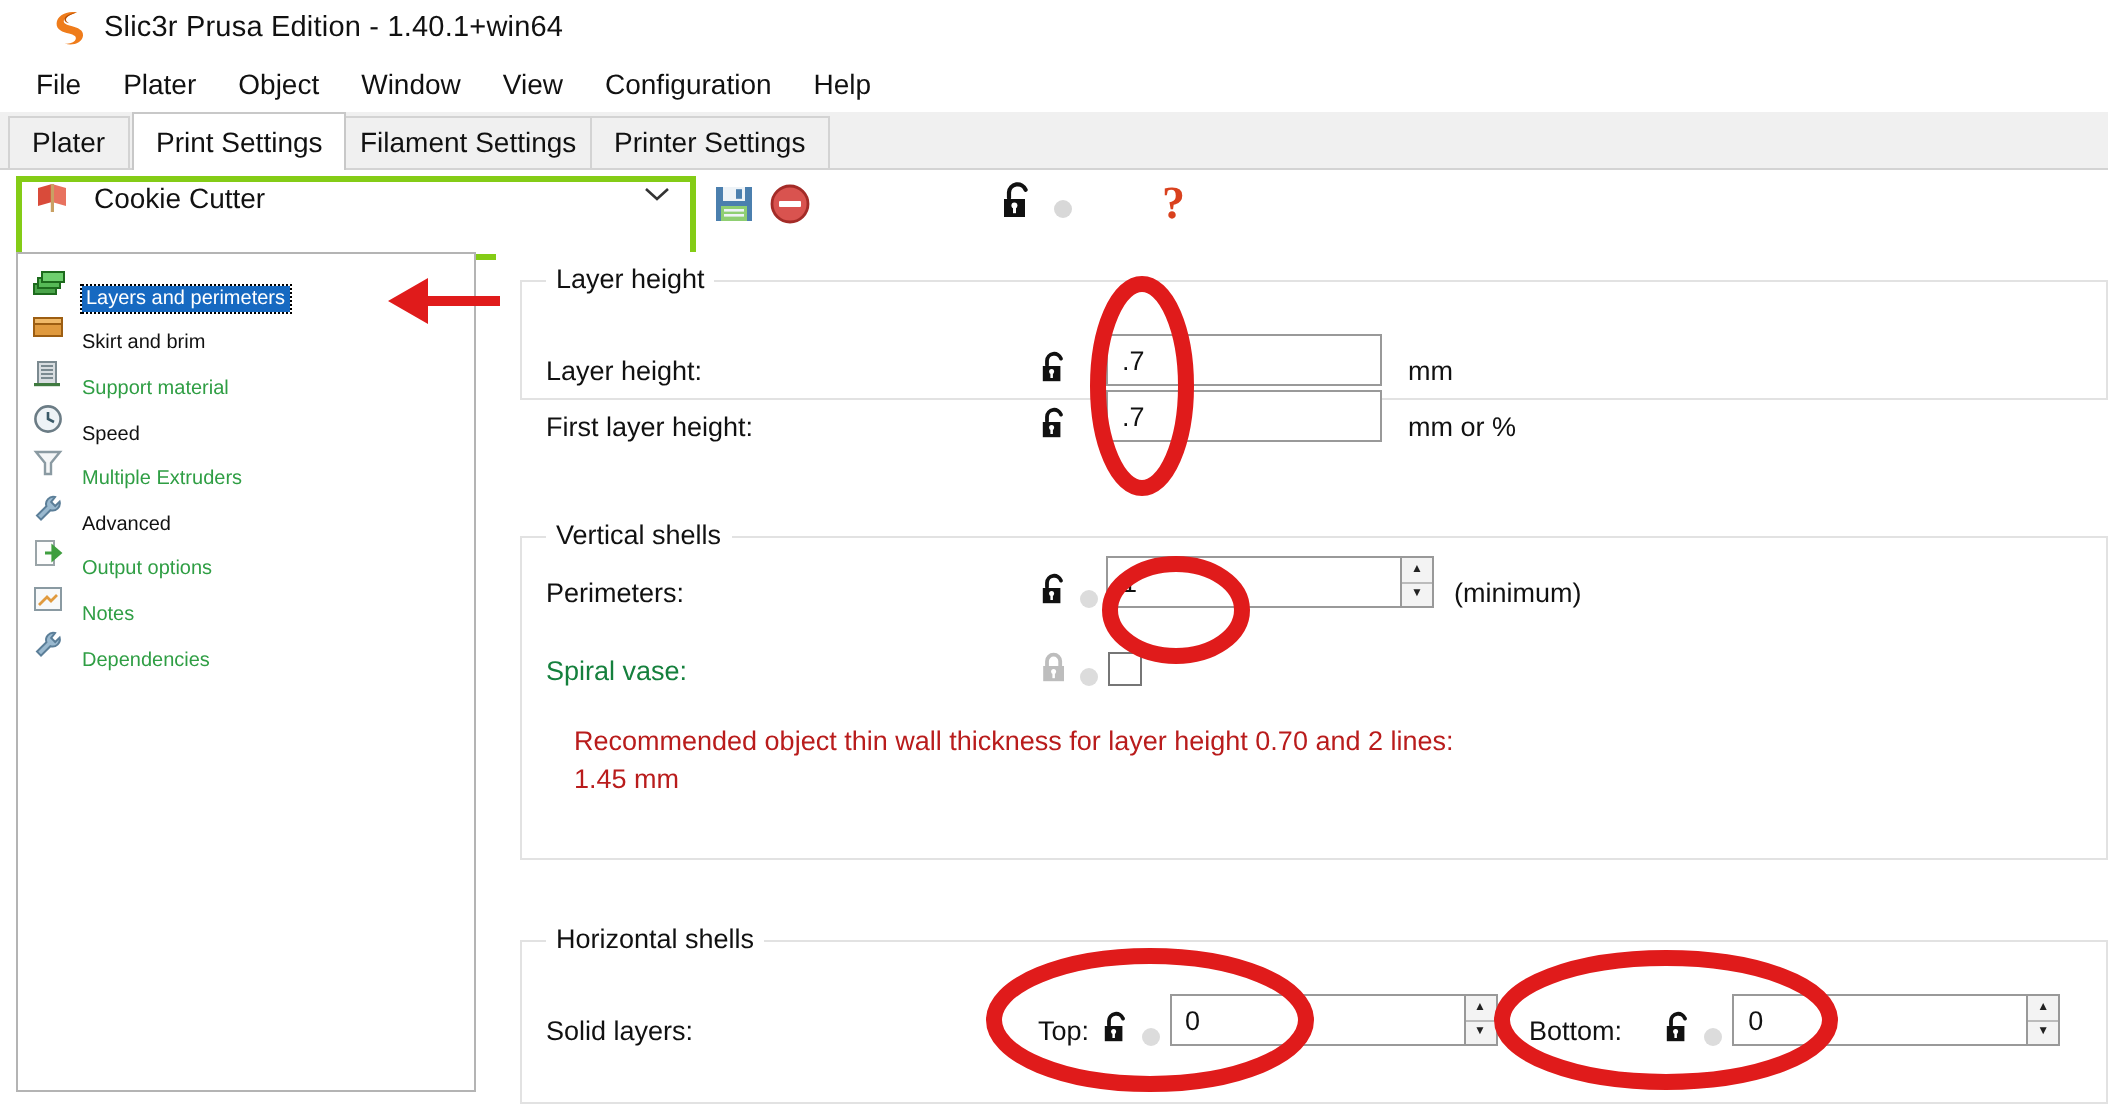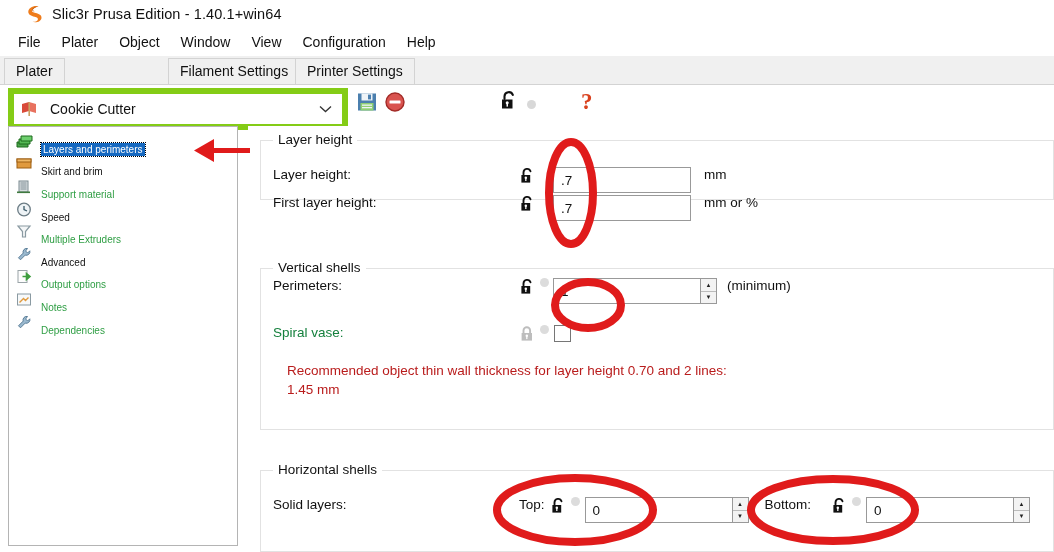--- a/index.html
+++ b/index.html
@@ -46,22 +46,22 @@
   .tab.active{
     background:#ffffff;top:0;height:29px;line-height:28px;border-color:#c8c8c8;z-index:5;
   }
 
   
   .presetbar{
     position:absolute;left:0;top:85px;width:1054px;height:38px;background:#ffffff;
   }
   .combo{
     position:absolute;left:8px;top:3px;width:340px;height:42px;
-    border:6px solid #84cc16;background:#fff;box-sizing:border-box;
-    display:flex;align-items:center;cursor:default;
+    border:3px solid #84cc16;background:#fff;box-sizing:border-box;
+    display:flex;cursor:default;
   }
   .combo .preset-icon{width:20px;height:16px;margin-left:6px;margin-right:10px;position:relative;flex:0 0 auto;}
   .combo .combo-label{font-size:14px;color:#111;flex:1 1 auto;}
   .combo .chev{
     width:18px;margin-right:8px;text-align:center;color:#333;font-size:12px;line-height:1;
   }
   .tool-btn{position:absolute;top:6px;width:22px;height:22px;cursor:default;}
   .q-mark{
     position:absolute;left:581px;top:4px;font-size:23px;font-weight:bold;color:#d9411e;
     font-family:"Liberation Serif",serif;cursor:default;
@@ -92,21 +92,21 @@
   
   .pane{position:absolute;left:248px;top:126px;width:806px;height:426px;background:#fff;overflow:hidden;}
   .group{
     position:absolute;left:12px;right:0;
     border:1px solid #e2e2e2;border-radius:0;box-sizing:border-box;
   }
   .group-title{
     position:absolute;left:12px;top:-9px;background:#fff;padding:0 5px;
     font-size:13.5px;color:#111;white-space:nowrap;
   }
-  .row{position:absolute;display:flex;align-items:flex-start;}
+  .row{position:absolute;display:flex;align-items:flex-end;}
   .row-label{font-size:13.5px;color:#111;white-space:nowrap;}
   .row-label.green{color:#15803d;}
 
   .lk{width:17px;height:18px;position:relative;flex:0 0 auto;}
   .gdot{width:9px;height:9px;border-radius:50%;background:#dcdcdc;flex:0 0 auto;}
 
   .field{
     height:26px;border:1px solid #999;background:#fff;box-sizing:border-box;
     font-size:13.5px;color:#111;display:flex;align-items:center;padding-left:7px;cursor:text;
   }
@@ -151,20 +151,21 @@
     <div class="menu-item">Plater</div>
     <div class="menu-item">Object</div>
     <div class="menu-item">Window</div>
     <div class="menu-item">View</div>
     <div class="menu-item">Configuration</div>
     <div class="menu-item">Help</div>
   </div>
 
   <div class="tabstrip">
     <div class="tab" style="left:4px;">Plater</div>
+    <div class="tab active" style="left:66px;">Print Settings</div>
     <div class="tab" style="left:168px;">Filament Settings</div>
     <div class="tab" style="left:295px;">Printer Settings</div>
   </div>
 
   <div class="presetbar">
 
     <div class="combo">
       <span class="preset-icon">
         <svg width="20" height="16" viewBox="0 0 20 16">
           <path d="M2 3 l7-2 v9 l-7 2z" fill="#d94b3a"></path>

